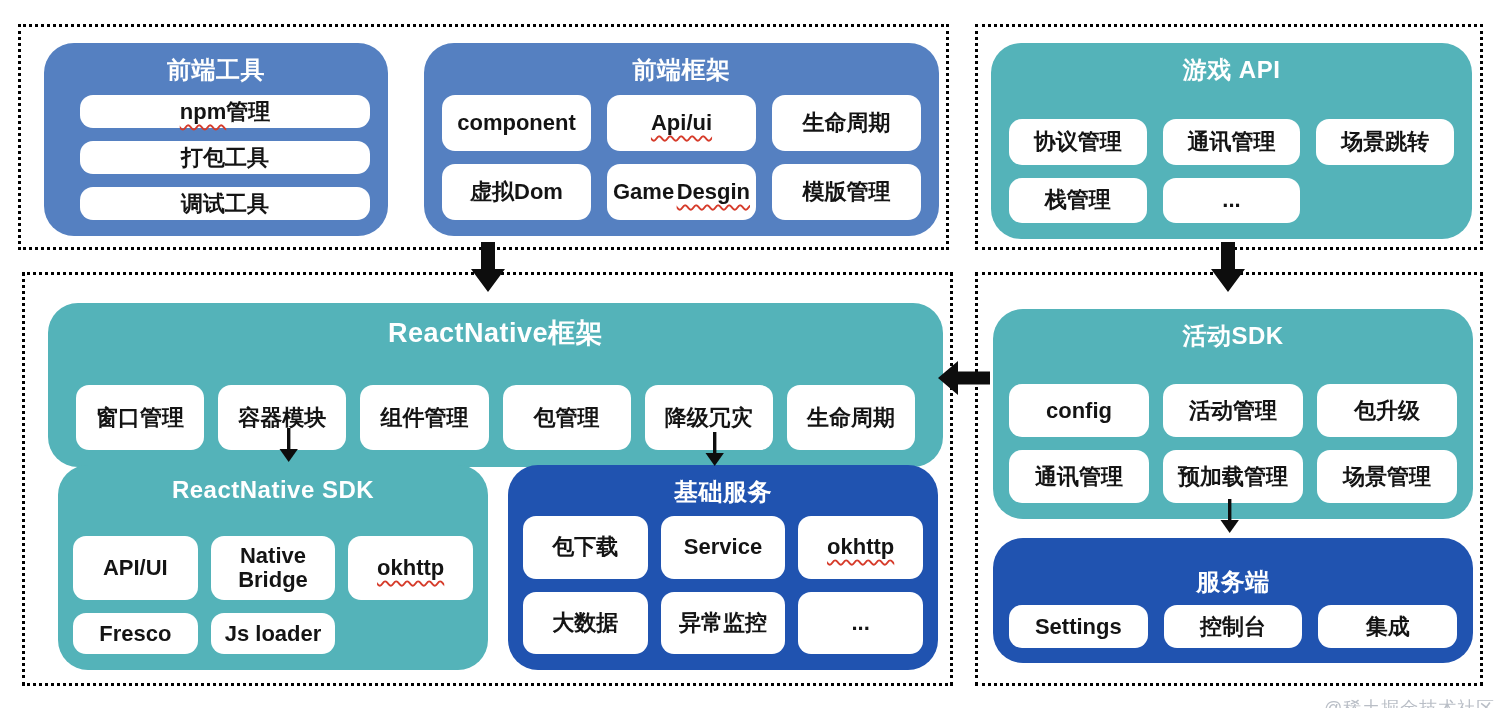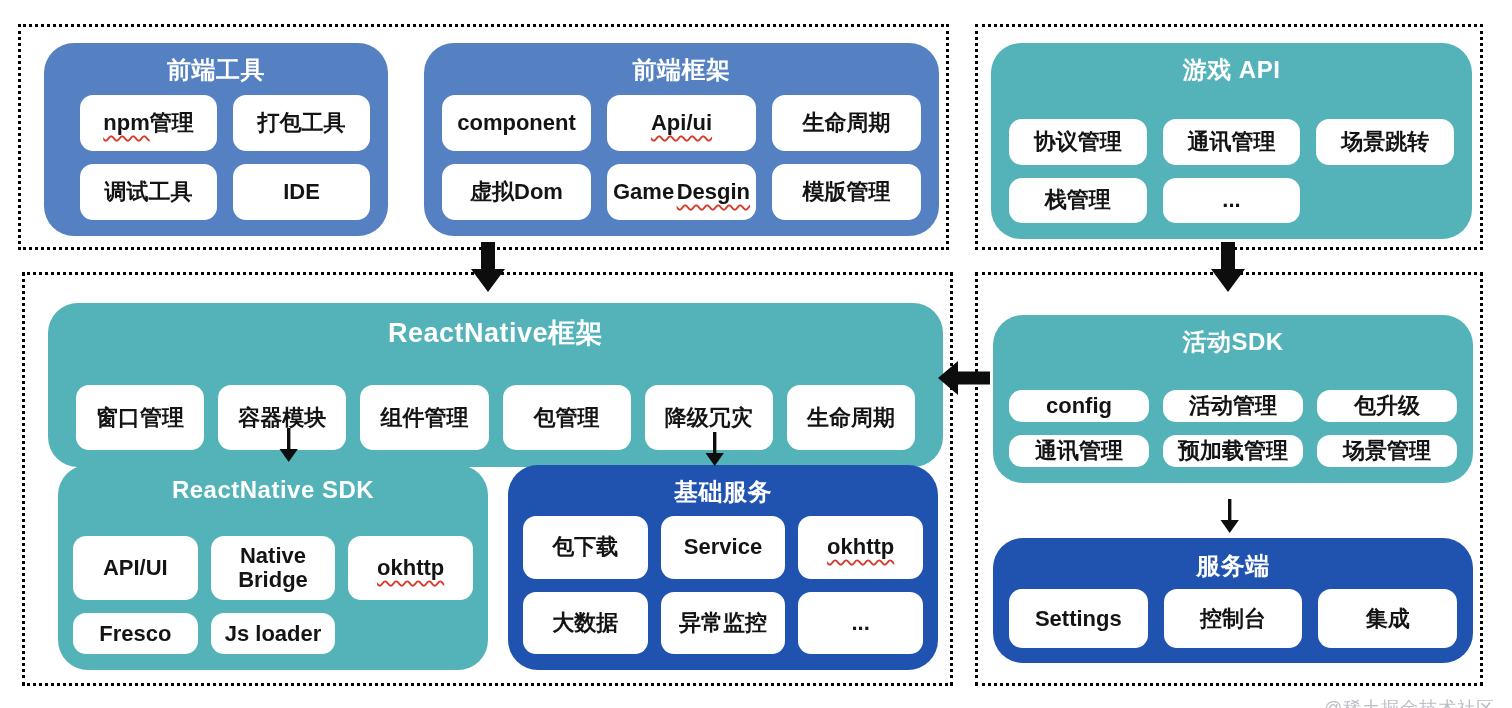--- a/index.html
+++ b/index.html
@@ -12,21 +12,21 @@
     font-family:"Liberation Sans","DejaVu Sans",sans-serif;overflow:hidden;
   }
   .panel{position:absolute;border:3px dotted #000;box-sizing:border-box;background:transparent;}
   .group{position:absolute;border-radius:30px;box-sizing:border-box;display:flex;flex-direction:column;color:#fff;}
   .g-blue{background:var(--blue);}
   .g-teal{background:var(--teal);gap:24px;}
   .g-dark{background:var(--dark-blue);}
   .group-title{flex:0 0 auto;text-align:center;font-weight:700;font-size:24px;padding:11px 0 6px;letter-spacing:.5px;}
   .title-lg{font-size:27px;padding:12px 0 8px;}
   .chips{flex:1;display:grid;column-gap:16px;row-gap:13px;padding:3px 18px 16px;}
-  .chips-2{grid-template-columns:repeat(2,1fr);padding-left:36px;}
+  .chips-2{grid-template-columns:repeat(1,1fr);padding-left:36px;}
   .chips-3{grid-template-columns:repeat(3,1fr);}
   .chips-6{grid-template-columns:repeat(6,1fr);}
   .chip{
     background:#fff;border-radius:13px;display:flex;align-items:center;justify-content:center;
     text-align:center;font-weight:700;font-size:22px;color:var(--ink);line-height:1.08;padding:0 6px;
     white-space:pre-wrap;
   }
   .sq{
     text-decoration-line:underline;text-decoration-style:wavy;text-decoration-color:var(--squiggle);
     text-decoration-thickness:2px;text-underline-offset:5px;text-decoration-skip-ink:none;
@@ -41,21 +41,20 @@
 <body>
 
 <div class="panel" style="left:18px;top:24px;width:931px;height:226px;">
 
   <div class="group g-blue" style="left:23px;top:16px;width:344px;height:193px;">
     <div class="group-title">前端工具</div>
     <div class="chips chips-2">
       <div class="chip"><span class="sq">npm</span><span>管理</span></div>
       <div class="chip"><span>打包工具</span></div>
       <div class="chip"><span>调试工具</span></div>
-      <div class="chip"><span>IDE</span></div>
     </div>
   </div>
 
   <div class="group g-blue" style="left:403px;top:16px;width:515px;height:193px;">
     <div class="group-title">前端框架</div>
     <div class="chips chips-3">
       <div class="chip"><span>component</span></div>
       <div class="chip"><span class="sq">Api/ui</span></div>
       <div class="chip"><span>生命周期</span></div>
       <div class="chip"><span>虚拟Dom</span></div>
@@ -111,34 +110,34 @@
       <div class="chip"><span class="sq">okhttp</span></div>
       <div class="chip"><span>大数据</span></div>
       <div class="chip"><span>异常监控</span></div>
       <div class="chip"><span>...</span></div>
     </div>
   </div>
 </div>
 
 <div class="panel" style="left:975px;top:272px;width:508px;height:414px;">
 
-  <div class="group g-teal" style="left:15px;top:40px;width:480px;height:168px;">
+  <div class="group g-teal" style="left:15px;top:34px;width:480px;height:210px;">
     <div class="group-title">活动SDK</div>
     <div class="chips chips-3" style="column-gap:14px;padding:2px 16px 16px;">
       <div class="chip"><span>config</span></div>
       <div class="chip"><span>活动管理</span></div>
       <div class="chip"><span>包升级</span></div>
       <div class="chip"><span>通讯管理</span></div>
       <div class="chip"><span>预加载管理</span></div>
       <div class="chip"><span>场景管理</span></div>
     </div>
   </div>
 
   <div class="group g-dark" style="left:15px;top:263px;width:480px;height:125px;">
-    <div class="group-title" style="padding:12px 0 5px;">服务端</div>
+    <div class="group-title" style="padding:28px 0 5px;">服务端</div>
     <div class="chips chips-3" style="column-gap:16px;padding:2px 16px 15px;">
       <div class="chip"><span>Settings</span></div>
       <div class="chip"><span>控制台</span></div>
       <div class="chip"><span>集成</span></div>
     </div>
   </div>
 </div>
 
 <svg class="arrow" style="left:471px;top:242px;" width="34" height="50" viewBox="0 0 34 50">
     <path d="M10 0 h14 v27 h10 L17 50 L0 27 h10 z" fill="#0d0d0d"></path>

